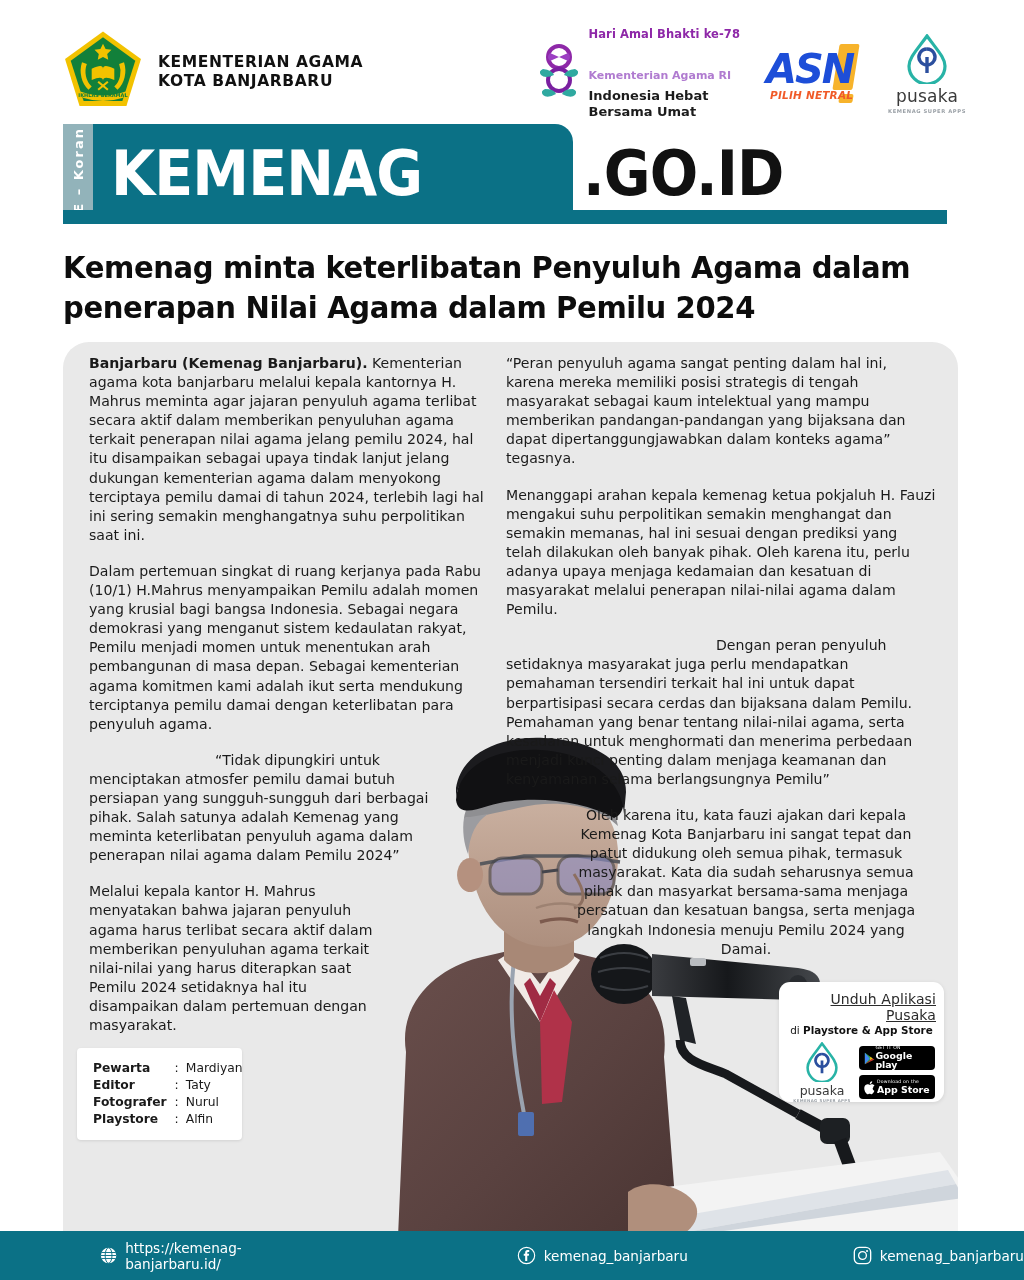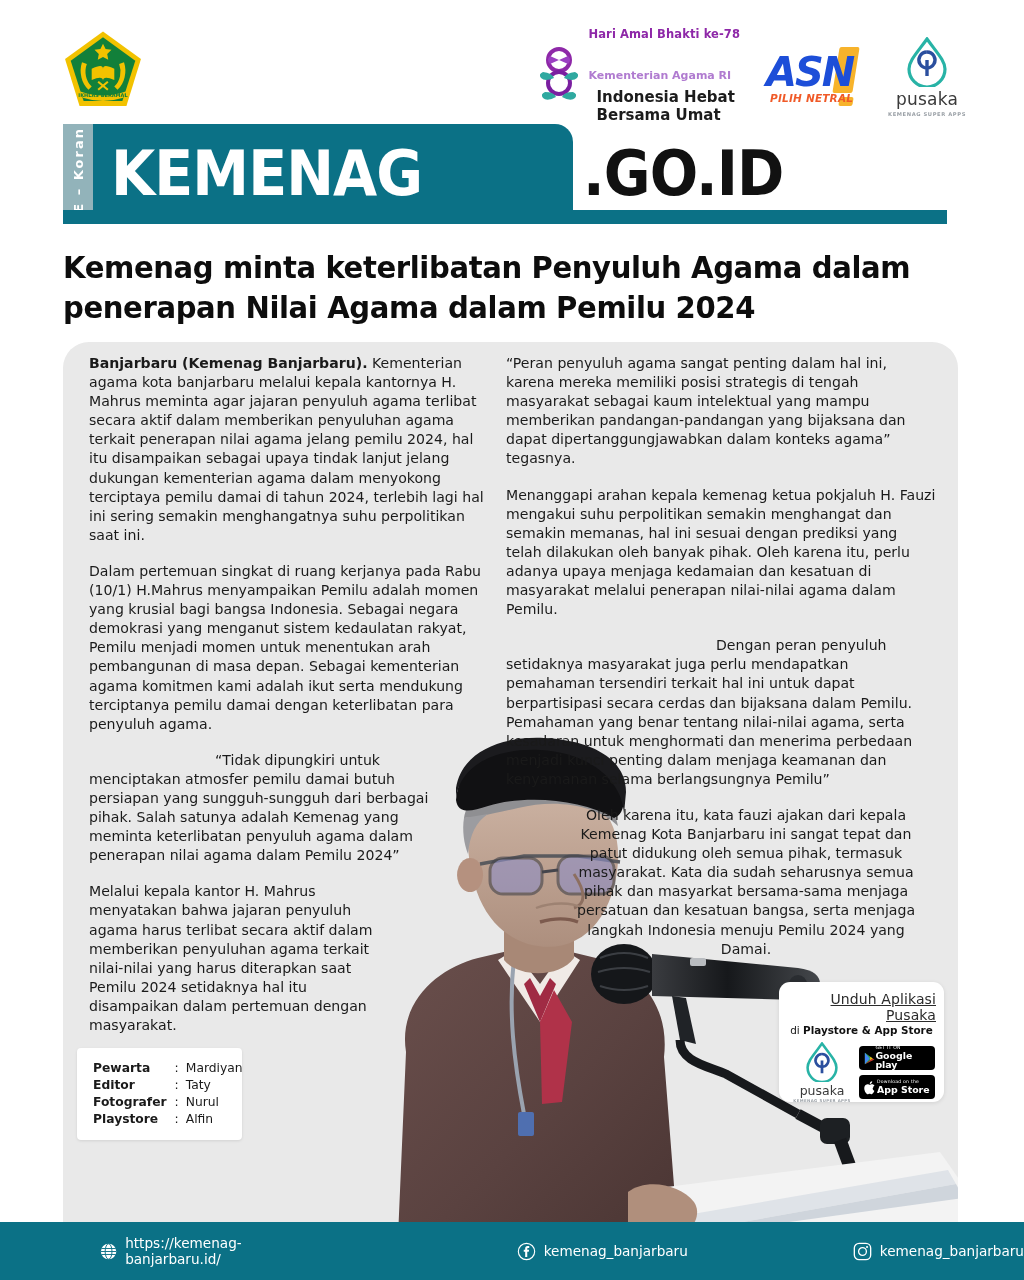--- a/index.html
+++ b/index.html
@@ -22,21 +22,21 @@
   }
 
   .logos-right { position: absolute; right: 58px; top: 28px; display: flex; align-items: center; gap: 26px; }
 
   
   .hab { display: flex; align-items: center; gap: 7px; }
   .hab-mark { width: 46px; height: 62px; position: relative; flex: 0 0 auto; }
   .hab-txt { line-height: 1.18; }
   .hab-t1 { font-size: 11.5px; font-weight: 700; color: #8e28a8; letter-spacing: .1px; }
   .hab-t2 { font-size: 11px; font-weight: 600; color: #b07bd0; margin-top: 28px; }
-  .hab-t3 { font-size: 15px; font-weight: 700; color: #1c1c1c; margin-top: 5px; line-height: 1.25; margin-left: 8px; }
+  .hab-t3 { font-size: 13px; font-weight: 700; color: #1c1c1c; margin-top: 5px; line-height: 1.25; }
 
   
   .asn { position: relative; width: 96px; height: 64px; flex: 0 0 auto; }
   .asn-bar { position: absolute; right: 6px; top: 2px; width: 20px; height: 46px; background: #f7b32b; transform: skewX(-9deg); border-radius: 2px;}
   .asn-bar2 { position: absolute; right: 9px; top: 52px; width: 14px; height: 9px; background: #f7b32b; transform: skewX(-9deg); border-radius: 2px;}
   .asn-word { position: absolute; left: 0; top: 4px; font-size: 40px; font-weight: 800; font-style: italic;
               color: #1d4ed8; letter-spacing: -2px; font-family: "DejaVu Sans", sans-serif; }
   .asn-sub { position: absolute; left: 4px; top: 47px; font-size: 10.5px; font-weight: 800; font-style: italic; color: #f05a28; letter-spacing: .2px;}
 
   
@@ -134,21 +134,21 @@
   .badge {
     width: 76px; height: 24px; background: #000; border-radius: 4px;
     display: flex; align-items: center; padding: 0 5px; color: #fff;
   }
   .badge .bt { line-height: 1.03; }
   .badge .bt .s { font-size: 4.6px; letter-spacing: .2px; display: block; }
   .badge .bt .b { font-size: 9.4px; font-weight: 700; display: block; }
 
   
   .footer {
-    position: absolute; left: 0; bottom: 0; width: 1024px; height: 58px;
+    position: absolute; left: 0; bottom: 0; width: 1024px; height: 49px;
     background: #0b7186; display: flex; align-items: center;
   }
   .f-item { display: flex; align-items: center; gap: 8px; color: #ffffff; font-size: 13.6px; }
   .f-item.web { margin-left: 100px; }
   .f-item.fb  { margin-left: 200px; }
   .f-item.ig  { margin-left: 165px; }
 </style>
 </head>
 <body>
 
@@ -162,20 +162,24 @@
         <polygon points="50,9 90,38 74,88 26,88 10,38" fill="#12803a"></polygon>
         <polygon points="50,14 44,26 31,26 41,34 37,47 50,39 63,47 59,34 69,26 56,26" fill="#f2c200" opacity="0"></polygon>
         <path d="M50 17 l3.2 6.6 7.3 1 -5.3 5.1 1.3 7.2 -6.5-3.4 -6.5 3.4 1.3-7.2 -5.3-5.1 7.3-1z" fill="#f2c200"></path>
         <path d="M24 40 a26 30 0 0 0 8 34 l4-4 a21 24 0 0 1 -6-28z" fill="#f2c200"></path>
         <path d="M76 40 a26 30 0 0 1 -8 34 l-4-4 a21 24 0 0 0 6-28z" fill="#f2c200"></path>
         <path d="M36 48 q14-7 14 0 q0-7 14 0 v14 q-14-6 -14 1 q0-7 -14-1z" fill="#f2c200"></path>
         <path d="M44 64 l12 10 M56 64 l-12 10" stroke="#f2c200" stroke-width="2.6" fill="none"></path>
         <path d="M22 76 q28 10 56 0 l-3 8 q-25 8 -50 0z" fill="#f2c200"></path>
         <text x="50" y="83.4" font-size="6.2" fill="#12803a" text-anchor="middle" font-family="DejaVu Sans, sans-serif" font-weight="700">IKHLAS BERAMAL</text>
       </svg>
+      <div class="brand-text">
+        <div class="l1">KEMENTERIAN AGAMA</div>
+        <div class="l2">KOTA BANJARBARU</div>
+      </div>
     </div>
 
     <div class="logos-right">
 
       <div class="hab">
         <svg class="hab-mark" viewBox="0 0 46 62">
           <path d="M23 3 a11 11 0 0 1 0 22 a11 11 0 0 1 0 -22z" fill="none" stroke="#8e28a8" stroke-width="4"></path>
           <path d="M23 26 a11 11 0 0 1 0 22 a11 11 0 0 1 0 -22z" fill="none" stroke="#7a1fa0" stroke-width="4"></path>
           <path d="M14 10 q9 4 9 4 q-9 4 -9 4 q-4-4 0-8z" fill="#9b3fc2"></path>
           <path d="M32 10 q-9 4 -9 4 q9 4 9 4 q4-4 0-8z" fill="#9b3fc2"></path>

